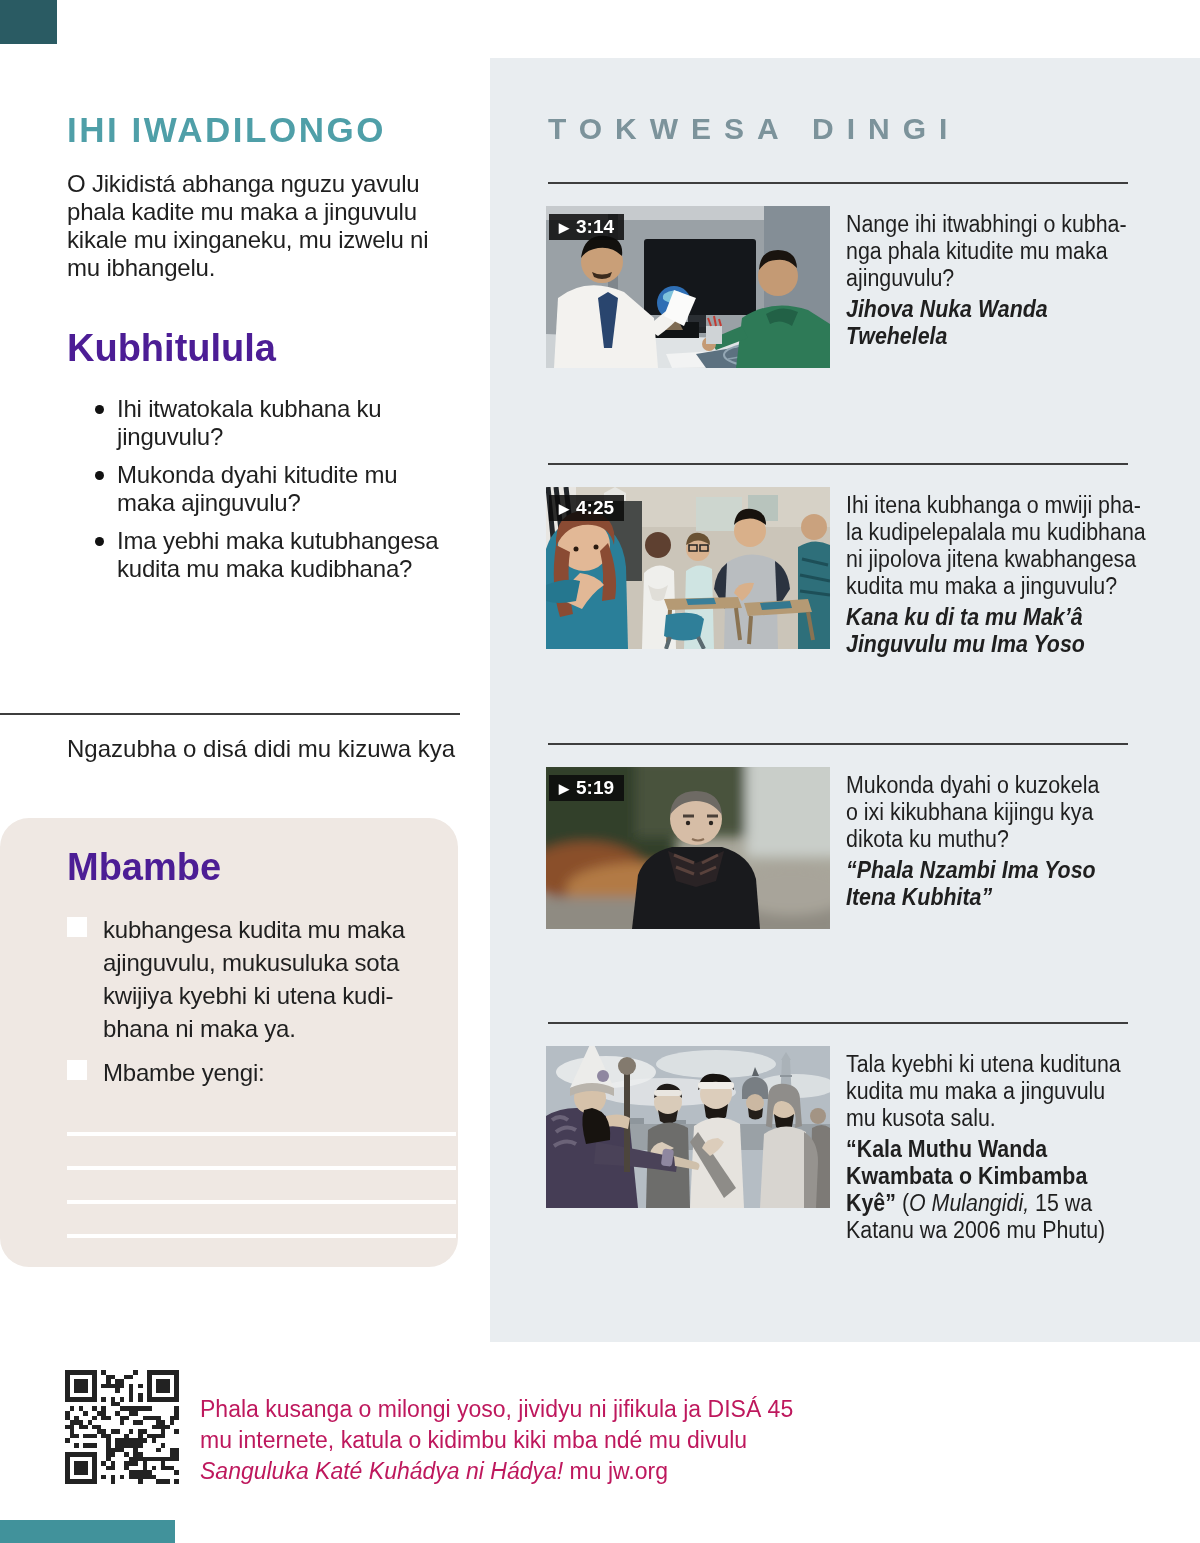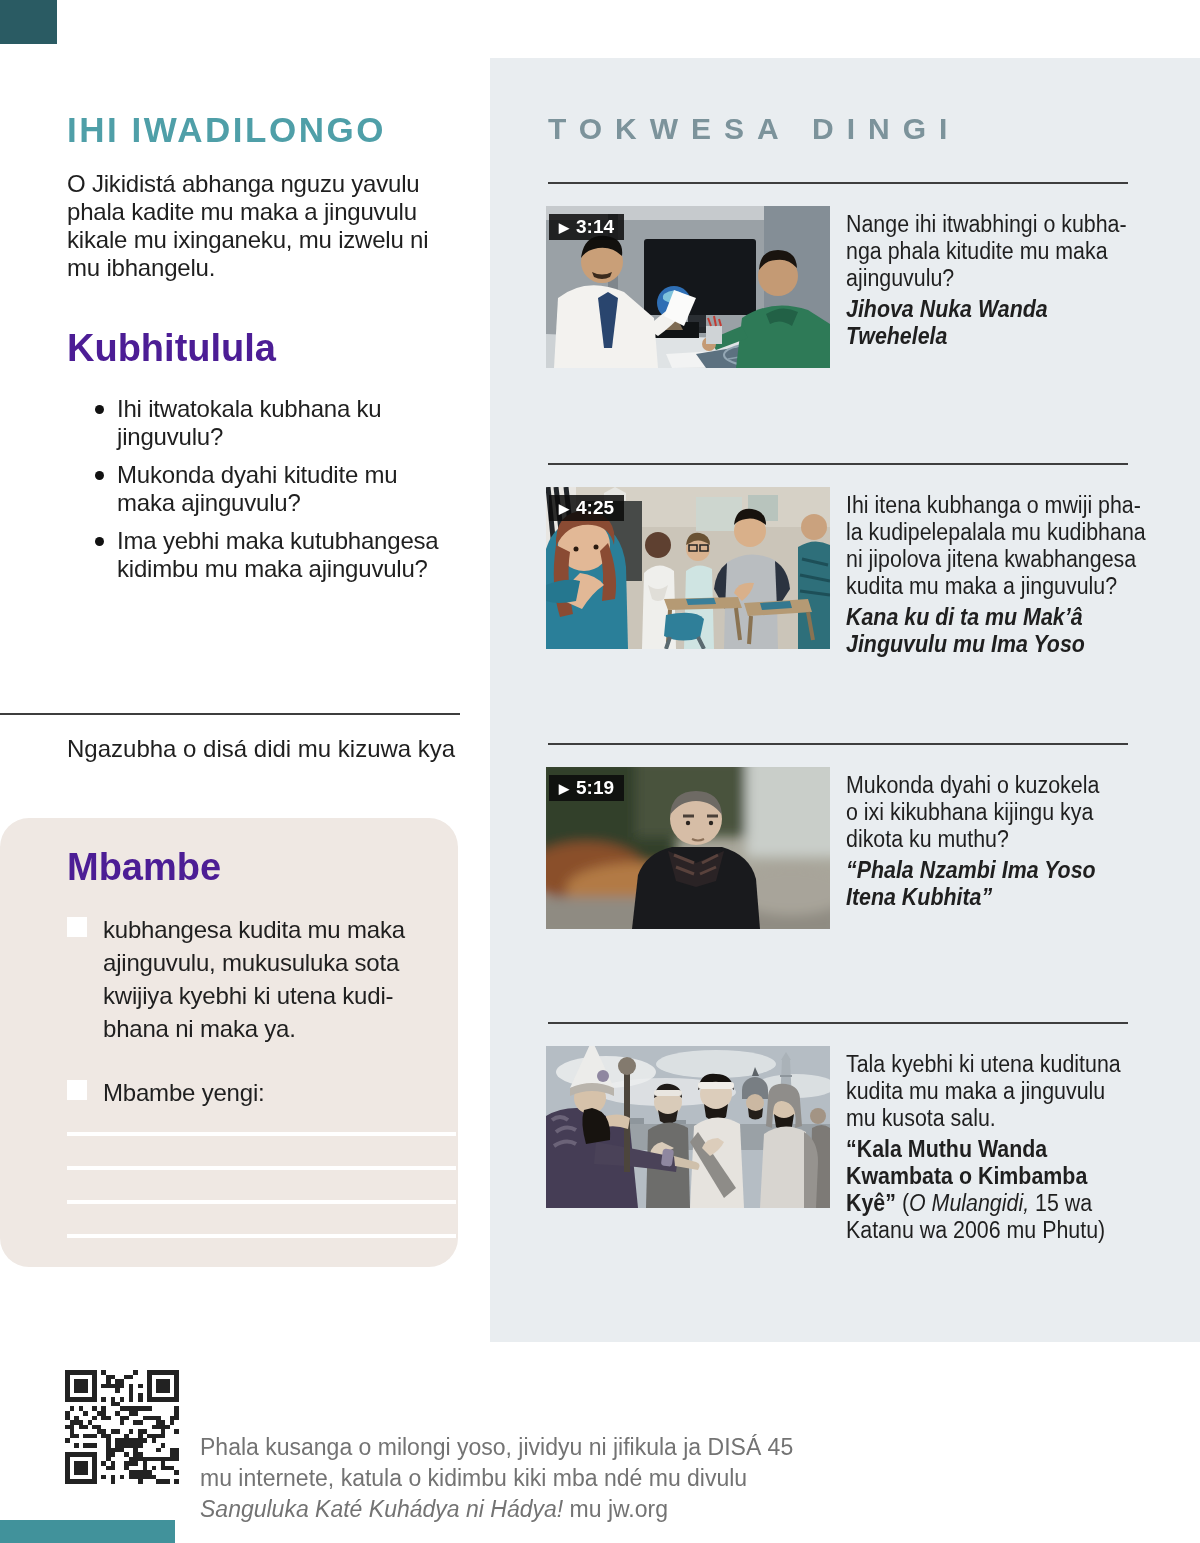--- a/index.html
+++ b/index.html
@@ -42,21 +42,21 @@
   .mtext{position:absolute;left:300px;top:29px;width:300px;}
   .rln{font-size:23px;line-height:27px;white-space:nowrap;transform:scaleX(0.93);transform-origin:0 0;}
   .vtitle{margin-top:4px;}
   .vtitle .rln{font-weight:bold;font-style:italic;}
   .ref{margin-top:4px;}
   .ref .rln{font-weight:bold;}
   .ref .reg{font-weight:normal;font-style:normal;}
   .ref .ita{font-weight:normal;font-style:italic;}
   
   .qr{left:65px;top:1370px;width:114px;height:114px;}
-  .footer{left:200px;top:1432px;width:560px;color:#737373;}
+  .footer{left:200px;top:1394px;width:560px;color:#be185d;}
   .fln{font-size:23px;line-height:31px;white-space:nowrap;}
   .fita{font-style:italic;}
 </style>
 </head>
 <body>
 
 <div id="page">
 
   <div class="abs corner-top"></div>
   <div class="abs panel"></div>
@@ -76,41 +76,41 @@
     <div class="bullet-item">
       <div class="ln">Ihi itwatokala kubhana ku</div>
       <div class="ln">jinguvulu?</div>
     </div>
     <div class="bullet-item">
       <div class="ln">Mukonda dyahi kitudite mu</div>
       <div class="ln">maka ajinguvulu?</div>
     </div>
     <div class="bullet-item">
       <div class="ln">Ima yebhi maka kutubhangesa</div>
-      <div class="ln">kidimbu mu maka ajinguvulu?</div>
+      <div class="ln">kudita mu maka kudibhana?</div>
     </div>
   </div>
 
   <div class="abs hr-left"></div>
   <div class="abs note-line">Ngazubha o disá didi mu kizuwa kya</div>
 
   <div class="abs notes-box">
     <div class="abs h2 notes-h">Mbambe</div>
 
     <div class="note-item" style="top:95px;">
       <span class="checkbox"></span>
       <div class="note-text">
         <div class="mln">kubhangesa kudita mu maka</div>
         <div class="mln">ajinguvulu, mukusuluka sota</div>
         <div class="mln">kwijiya kyebhi ki utena kudi-</div>
         <div class="mln">bhana ni maka ya.</div>
       </div>
     </div>
 
-    <div class="note-item" style="top:258px;">
+    <div class="note-item" style="top:238px;">
       <span class="checkbox"></span>
       <div class="note-text">
         <div class="mln">Mbambe yengi:</div>
       </div>
     </div>
 
     <div>
       <div class="writing-line" style="top:314px;"></div>
       <div class="writing-line" style="top:348px;"></div>
       <div class="writing-line" style="top:382px;"></div>

